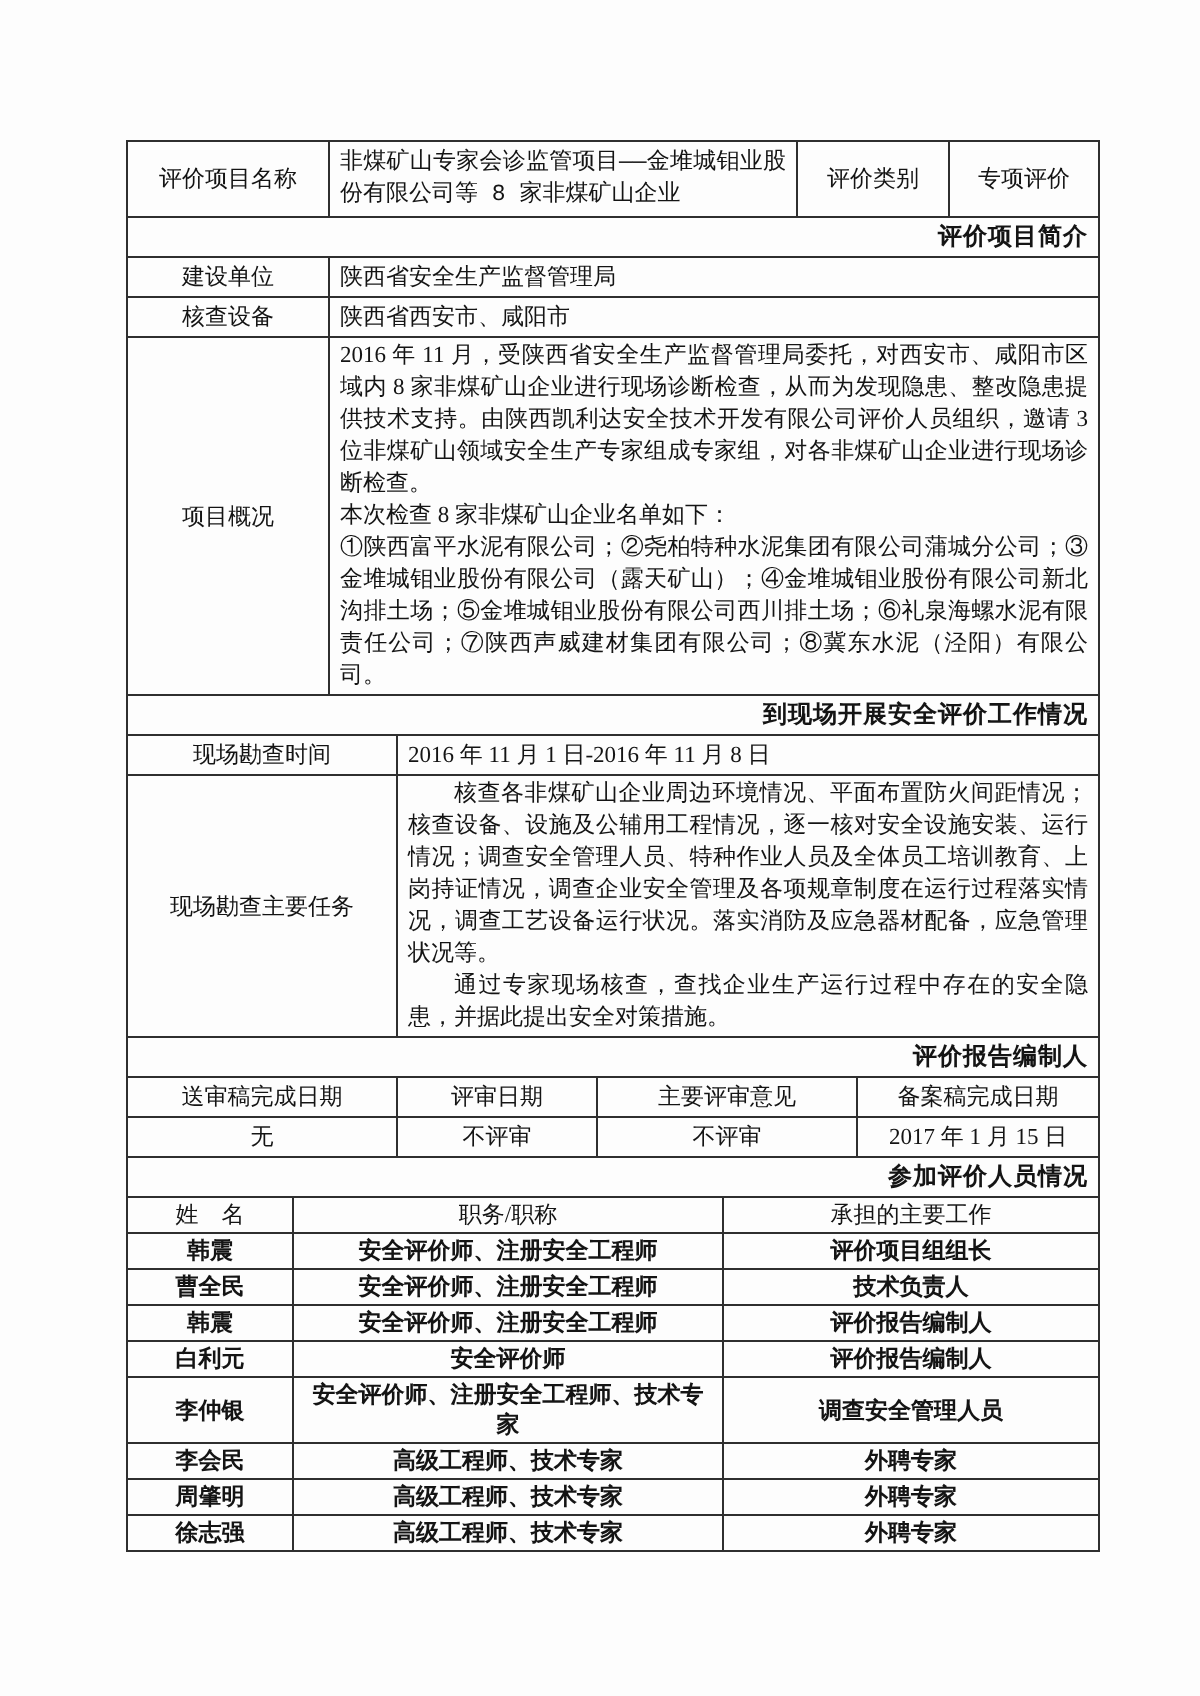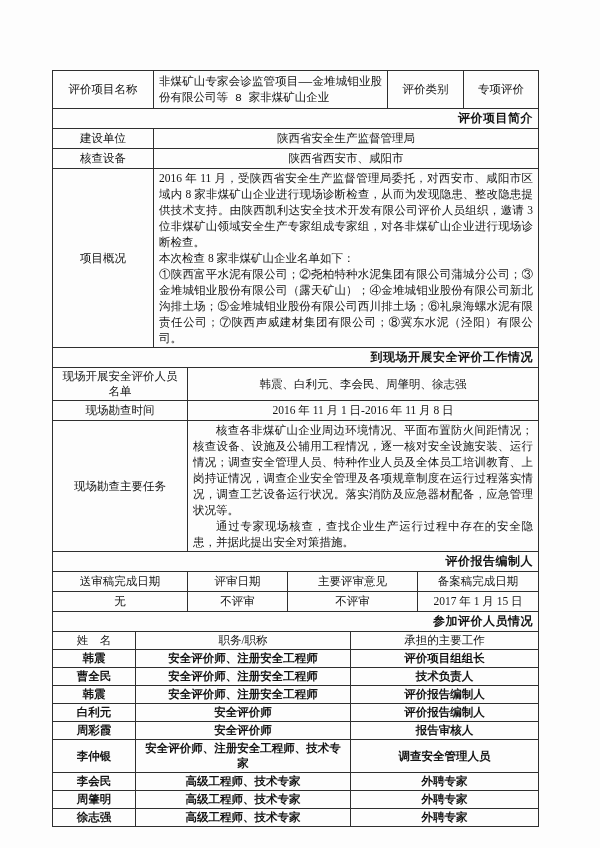--- a/index.html
+++ b/index.html
@@ -6,21 +6,21 @@
     margin: 0;
     padding: 0;
     width: 600px;
     height: 848px;
     background: #fdfdfd;
     font-family: "Liberation Serif", "DejaVu Serif", serif;
     color: #141414;
   }
   .doc {
     position: absolute;
-    left: 52px;
+    left: 63px;
     top: 70px;
     width: 486px;
   }
   table.main {
     border-collapse: collapse;
     table-layout: fixed;
     width: 486px;
   }
   td {
     border: 1px solid #2f2f2f;
@@ -41,21 +41,21 @@
   .rh18 { height: 18px; }
   .rh17 { height: 17px; font-weight: bold; }
   .tall-ov { height: 140px; }
   .tall-tk { height: 118px; }
   p.para {
     margin: 0;
     line-height: 16px;
     text-align: justify;
   }
   p.ind { text-indent: 2em; }
-  .val { text-align: center; }
+  .val { text-align: left; }
   .projname { line-height: 18px; text-align: justify; font-family: Liberation Mono, monospace; }
 </style>
 </head>
 <body>
 
 <div class="doc">
   <table class="main">
     <colgroup>
       <col style="width:83px">
         <col style="width:18px">
@@ -93,24 +93,20 @@
       <td colspan="2" class="c">项目概况</td>
       <td colspan="7">
         <p class="para">2016 年 11 月，受陕西省安全生产监督管理局委托，对西安市、咸阳市区域内 8 家非煤矿山企业进行现场诊断检查，从而为发现隐患、整改隐患提供技术支持。由陕西凯利达安全技术开发有限公司评价人员组织，邀请 3 位非煤矿山领域安全生产专家组成专家组，对各非煤矿山企业进行现场诊断检查。</p>
         <p class="para">本次检查 8 家非煤矿山企业名单如下：</p>
         <p class="para">①陕西富平水泥有限公司；②尧柏特种水泥集团有限公司蒲城分公司；③金堆城钼业股份有限公司（露天矿山）；④金堆城钼业股份有限公司新北沟排土场；⑤金堆城钼业股份有限公司西川排土场；⑥礼泉海螺水泥有限责任公司；⑦陕西声威建材集团有限公司；⑧冀东水泥（泾阳）有限公司。</p>
       </td>
     </tr>
 
     <tr class="rh20">
       <td colspan="9" class="sec-title">到现场开展安全评价工作情况</td>
-    </tr>
-    <tr class="rh20">
-      <td colspan="3" class="c">现场开展安全评价人员名单</td>
-      <td colspan="6" class="val">韩震、白利元、李会民、周肇明、徐志强</td>
     </tr>
     <tr class="rh20">
       <td colspan="3" class="c">现场勘查时间</td>
       <td colspan="6" class="val">2016 年 11 月 1 日-2016 年 11 月 8 日</td>
     </tr>
     <tr class="tall-tk">
       <td colspan="3" class="c">现场勘查主要任务</td>
       <td colspan="6">
         <p class="para ind">核查各非煤矿山企业周边环境情况、平面布置防火间距情况；核查设备、设施及公辅用工程情况，逐一核对安全设施安装、运行情况；调查安全管理人员、特种作业人员及全体员工培训教育、上岗持证情况，调查企业安全管理及各项规章制度在运行过程落实情况，调查工艺设备运行状况。落实消防及应急器材配备，应急管理状况等。</p>
         <p class="para ind">通过专家现场核查，查找企业生产运行过程中存在的安全隐患，并据此提出安全对策措施。</p>
@@ -155,25 +151,20 @@
       <td class="c">韩震</td>
       <td colspan="4" class="c">安全评价师、注册安全工程师</td>
       <td colspan="4" class="c">评价报告编制人</td>
     </tr>
     <tr class="rh17">
       <td class="c">白利元</td>
       <td colspan="4" class="c">安全评价师</td>
       <td colspan="4" class="c">评价报告编制人</td>
     </tr>
     <tr class="rh17">
-      <td class="c">周彩霞</td>
-      <td colspan="4" class="c">安全评价师</td>
-      <td colspan="4" class="c">报告审核人</td>
-    </tr>
-    <tr class="rh17">
       <td class="c">李仲银</td>
       <td colspan="4" class="c">安全评价师、注册安全工程师、技术专家</td>
       <td colspan="4" class="c">调查安全管理人员</td>
     </tr>
     <tr class="rh17">
       <td class="c">李会民</td>
       <td colspan="4" class="c">高级工程师、技术专家</td>
       <td colspan="4" class="c">外聘专家</td>
     </tr>
     <tr class="rh17">

